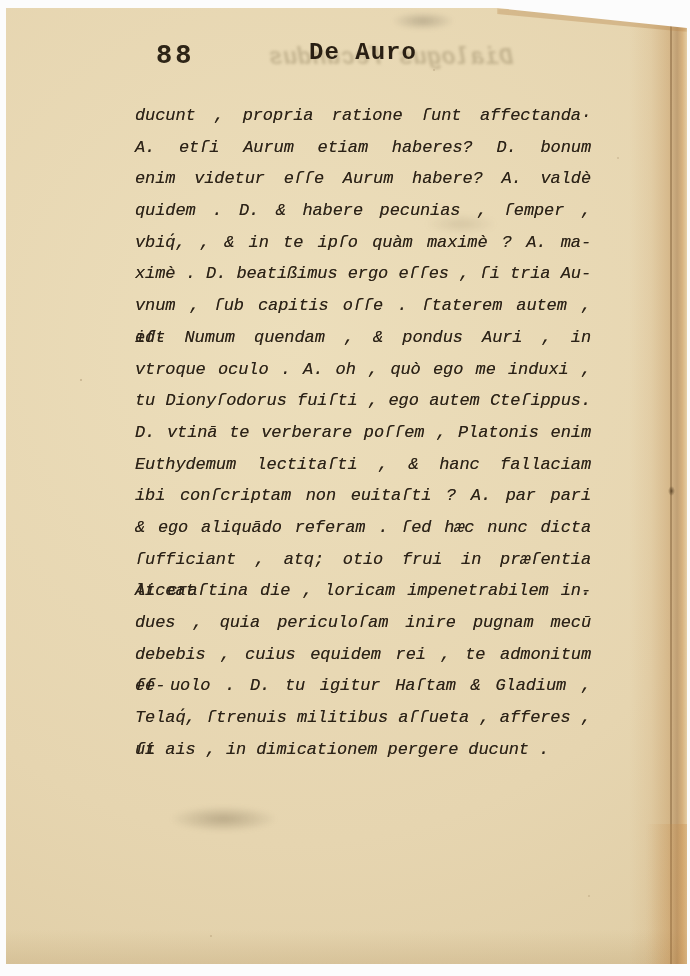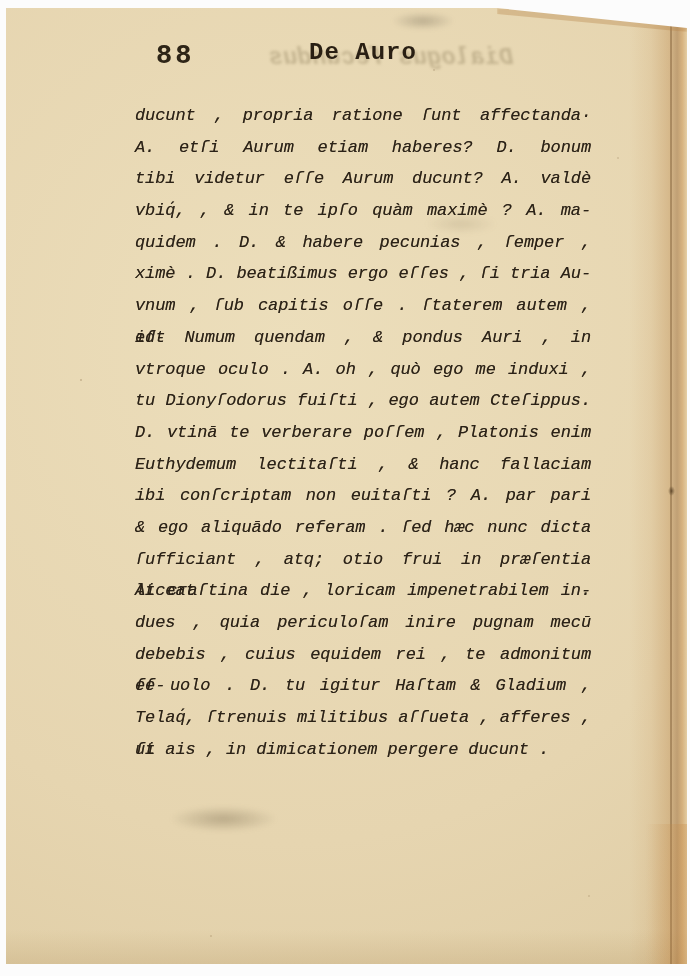--- a/index.html
+++ b/index.html
@@ -109,23 +109,23 @@
     <div class="bleed-header">Dialogus ſecundus</div>
     <div class="smudge-top"></div>
     <div class="smudge-mid"></div>
 
     <div class="folio">88</div>
     <div class="running-header">De Auro</div>
 
     <div class="textblock">
         <div class="line">ducunt , propria ratione ſunt affectanda·</div>
         <div class="line">A. etſi Aurum etiam haberes? D. bonum</div>
-        <div class="line">tibi videtur eſſe Aurum ducunt? A. valdè</div>
+        <div class="line">enim videtur eſſe Aurum habere? A. valdè</div>
+        <div class="line">quidem . D. &amp; habere pecunias , ſemper ,</div>
         <div class="line">vbiq́, , &amp; in te ipſo quàm maximè ? A. ma-</div>
-        <div class="line">quidem . D. &amp; habere pecunias , ſemper ,</div>
         <div class="line">ximè . D. beatißimus ergo eſſes , ſi tria Au-</div>
         <div class="line">vnum , ſub capitis oſſe . ſtaterem autem , id-</div>
         <div class="line">eſt Numum quendam , &amp; pondus Auri , in</div>
         <div class="line">vtroque oculo . A. oh , quò ego me induxi ,</div>
         <div class="line">tu Dionyſodorus fuiſti , ego autem Cteſippus.</div>
         <div class="line">D. vtinā te verberare poſſem , Platonis enim</div>
         <div class="line">Euthydemum lectitaſti , &amp; hanc fallaciam</div>
         <div class="line">ibi conſcriptam non euitaſti ? A. par pari</div>
         <div class="line">&amp; ego aliquādo referam . ſed hæc nunc dicta</div>
         <div class="line">ſufficiant , atq; otio frui in præſentia liceat .</div>

